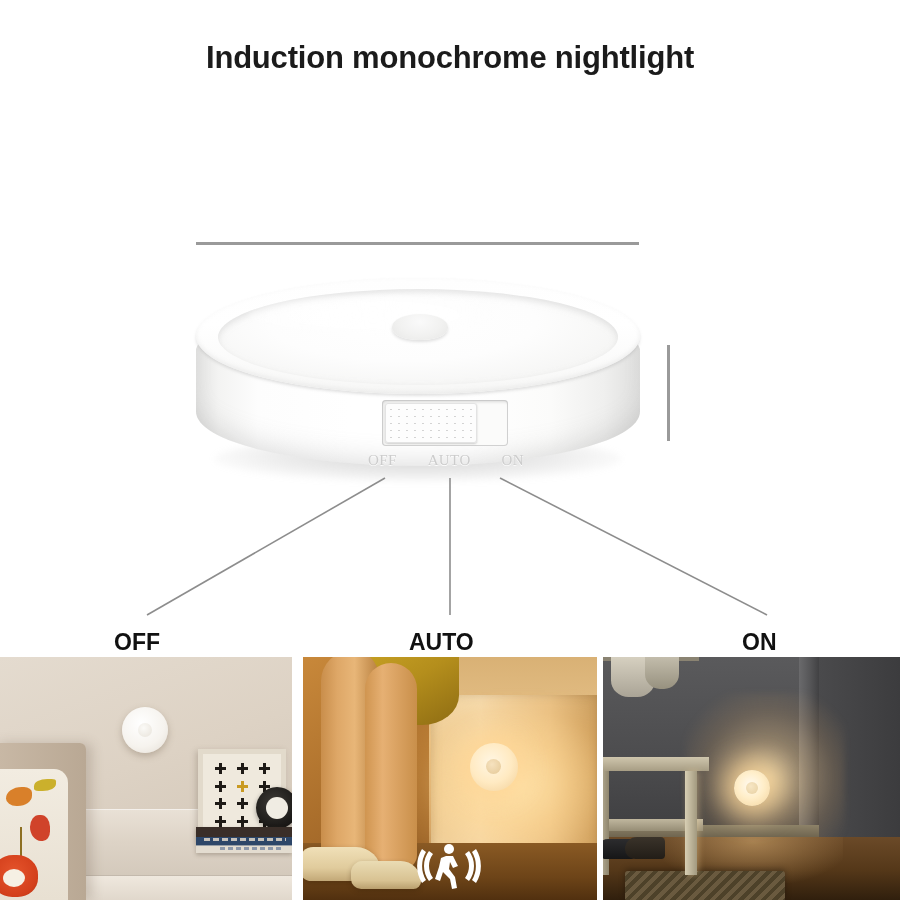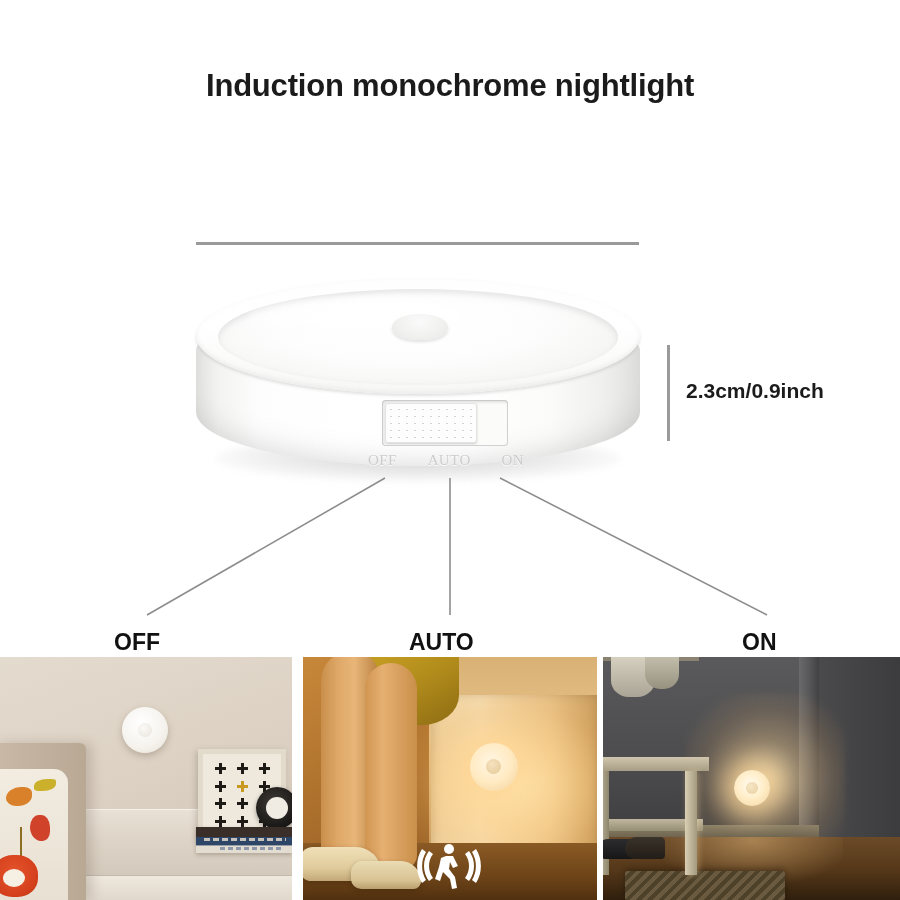--- a/index.html
+++ b/index.html
@@ -13,21 +13,21 @@
     height: 900px;
     background: #ffffff;
     overflow: hidden;
     font-family: "Liberation Sans", sans-serif;
   }
 
   
   .title {
     position: absolute;
     left: 0;
-    top: 68px;
+    top: 40px;
     width: 900px;
     text-align: center;
     font-size: 31px;
     font-weight: 700;
     color: #1b1b1b;
     letter-spacing: -0.2px;
   }
 
   
   .dim-width-label {
@@ -540,21 +540,20 @@
 </head>
 <body>
 
 <div id="page">
 
   <div class="title">Induction monochrome nightlight</div>
 
   <div class="dim-width-line"></div>
 
   <div class="dim-height-line"></div>
-  <div class="dim-height-label">2.3cm/0.9inch</div>
 
   <div class="product">
     <div class="product-shadow"></div>
     <div class="product-body"></div>
     <div class="product-rim">
       <div class="product-diffuser"></div>
       <div class="product-gloss"></div>
       <div class="sensor-dome"></div>
     </div>
 

